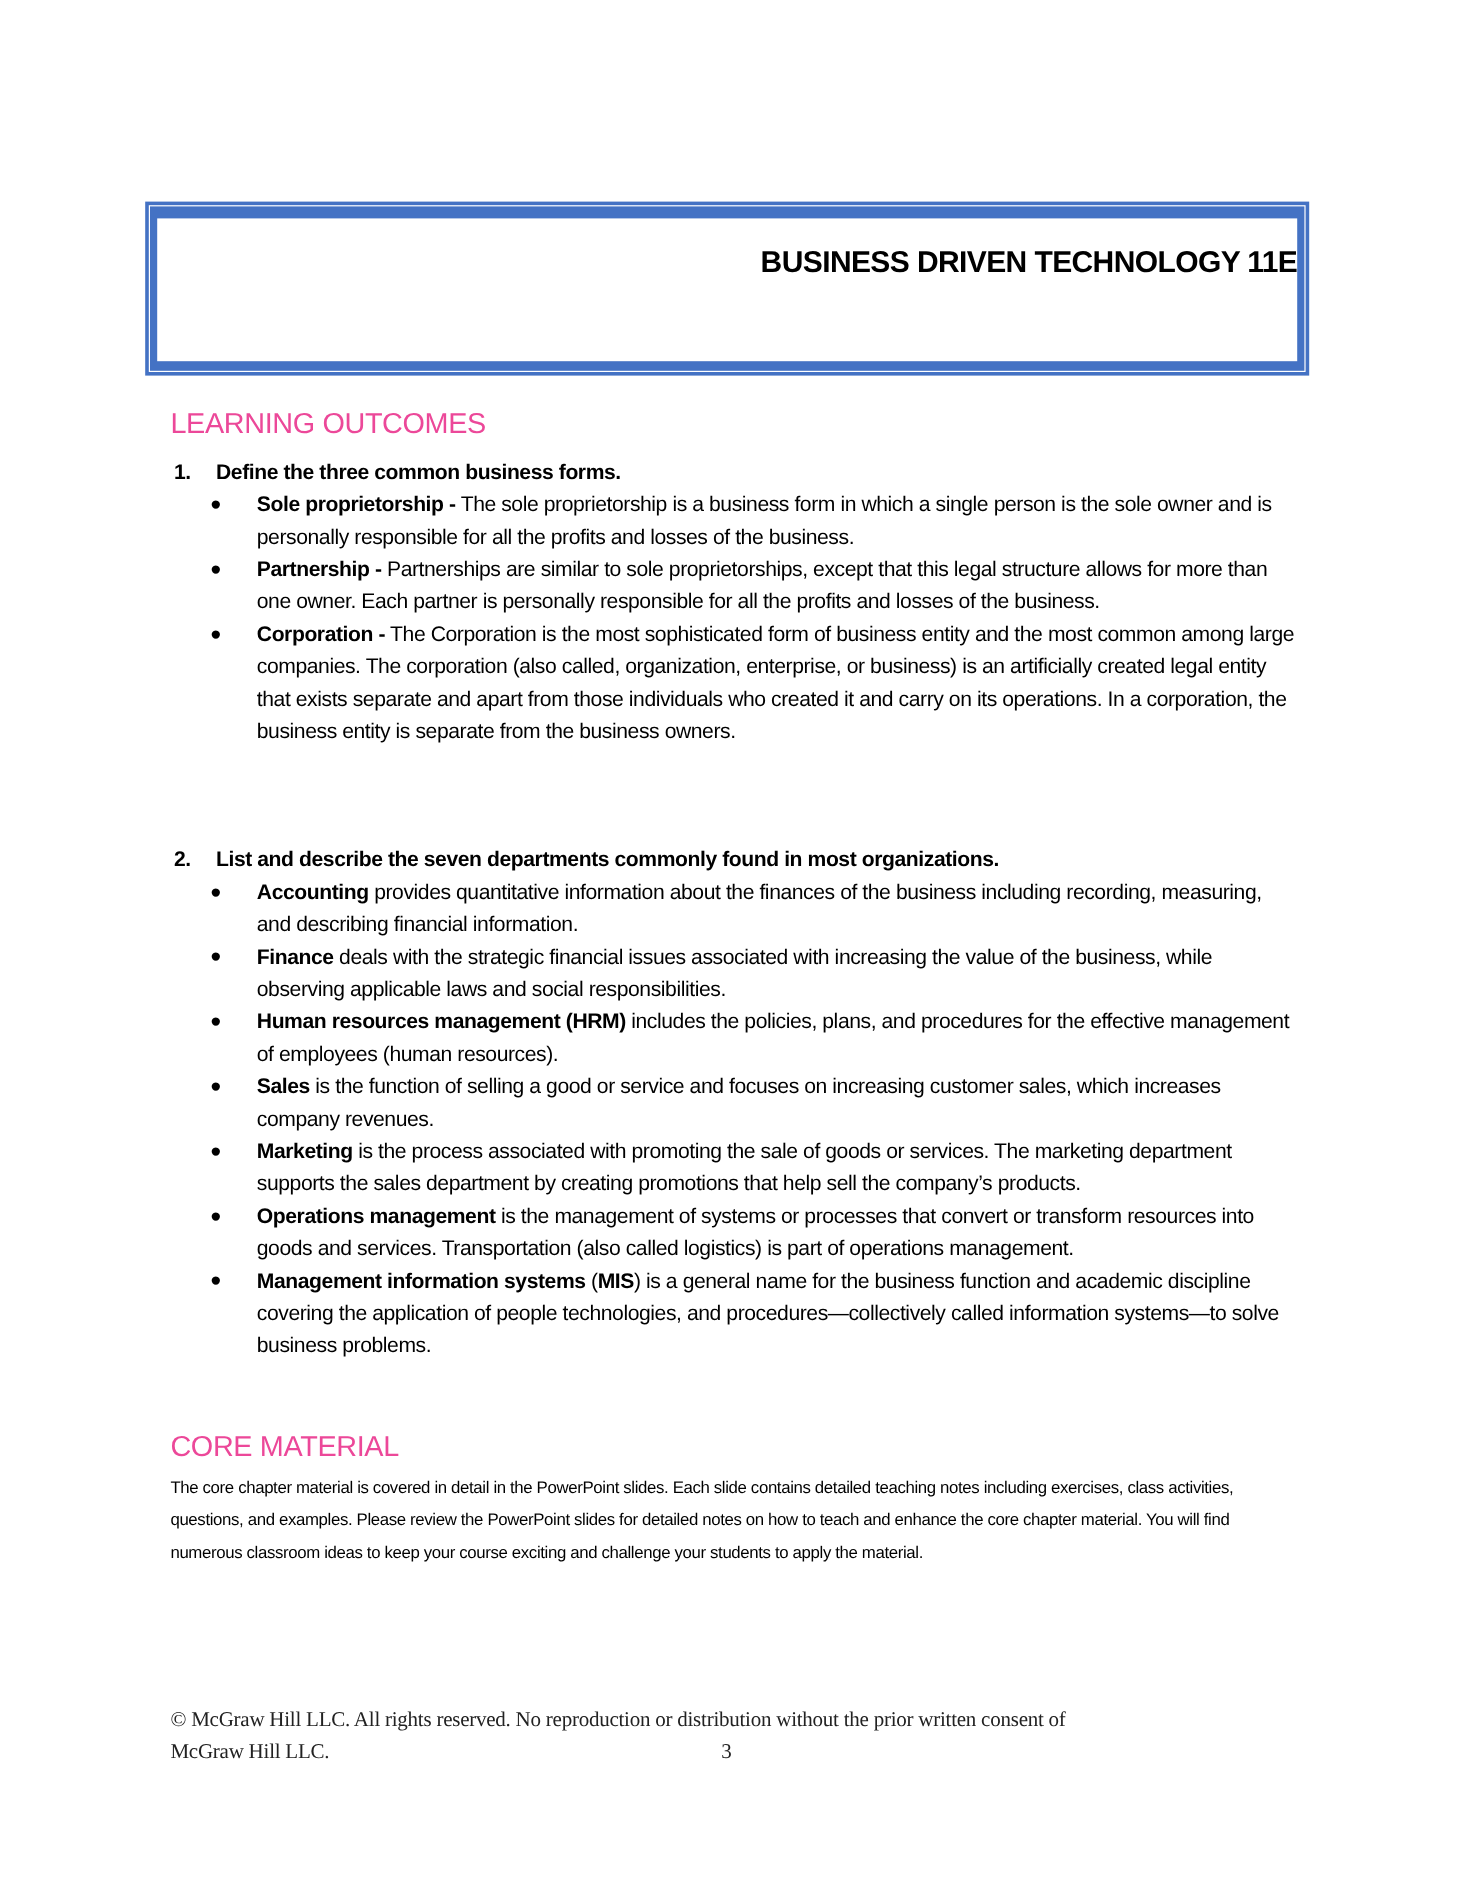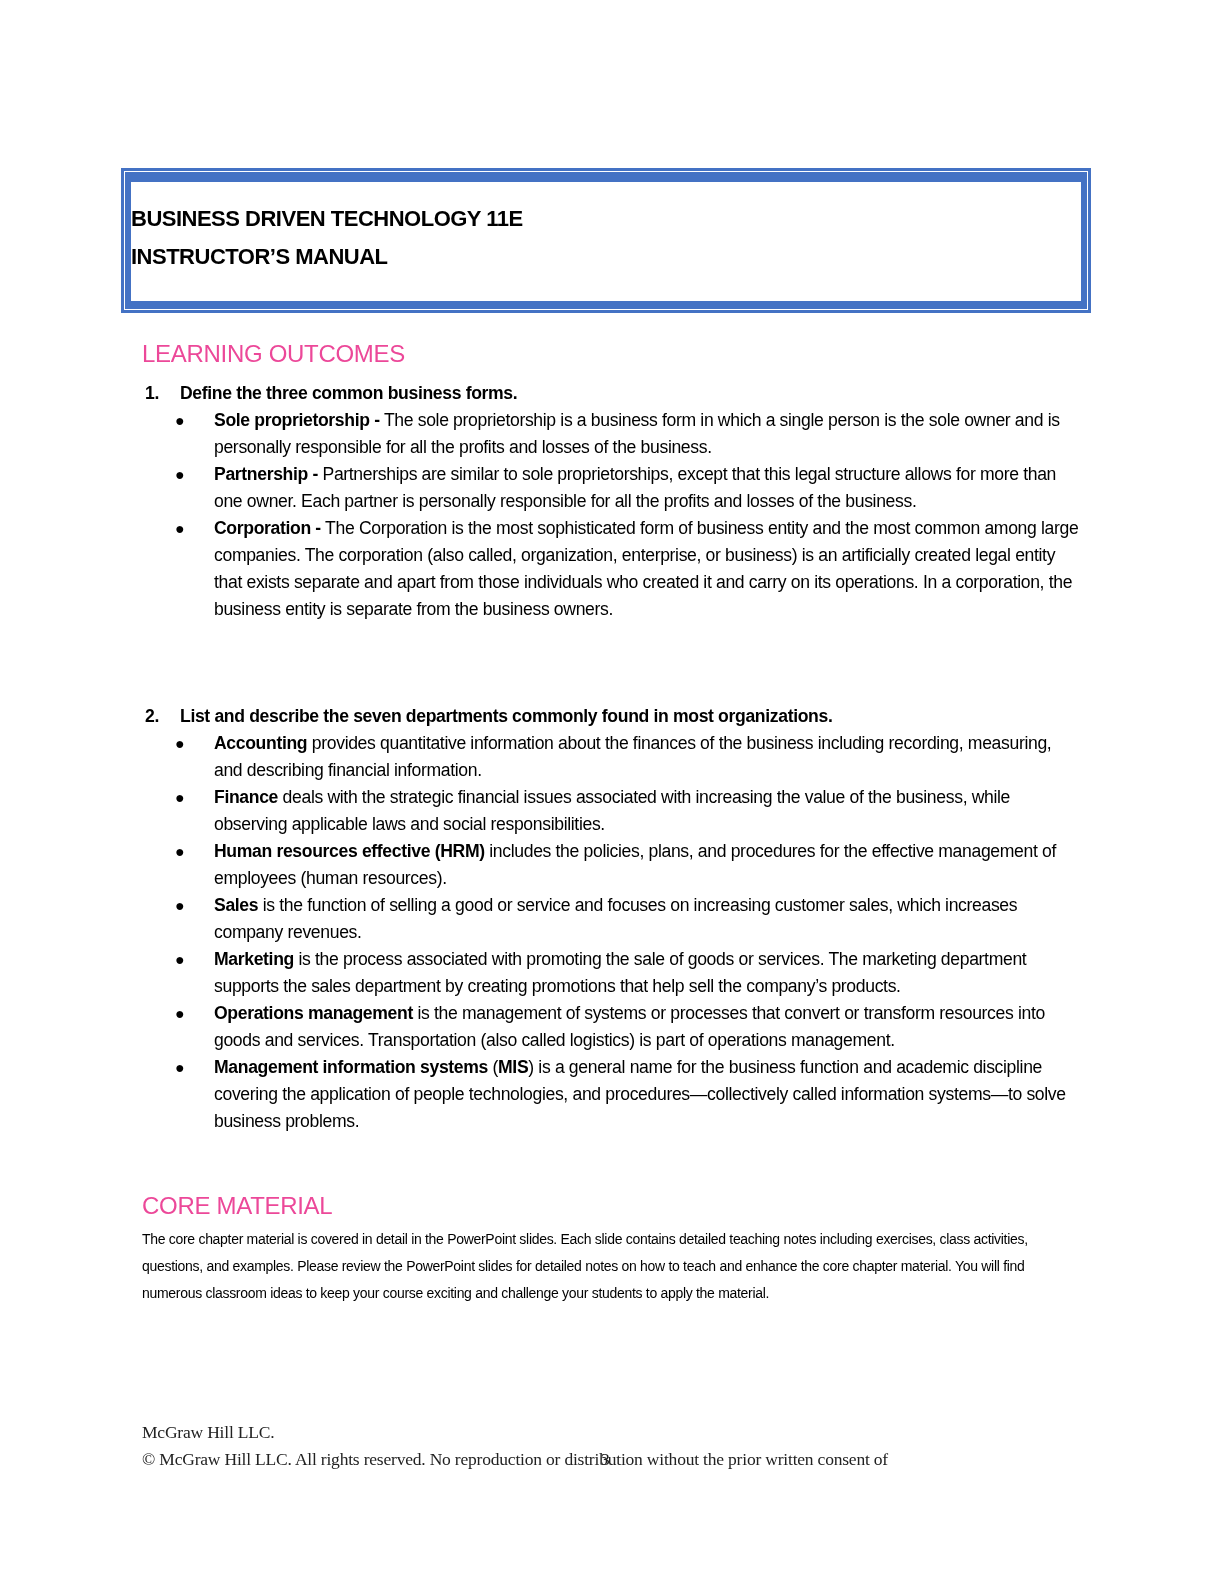--- a/index.html
+++ b/index.html
@@ -5,22 +5,22 @@
   html, body { margin: 0; padding: 0; background: #ffffff; }
   body { width: 1224px; height: 1584px; position: relative; overflow: hidden;
          font-family: "Liberation Sans", sans-serif; color: #000; }
 
   .title-frame { position: absolute; left: 121px; top: 168px; width: 970px; height: 145px;
                  background: #4472C4; box-sizing: border-box; }
   .title-frame .line-outer { position: absolute; left: 3px; top: 3px; right: 3px; bottom: 3px;
                  border: 1.5px solid #ffffff; }
   .title-frame .inner { position: absolute; left: 10px; top: 14px; right: 10px; bottom: 12px;
                  background: #ffffff; }
-  .title-text { position: absolute; left: 0; right: 0; top: 18px; text-align: left;
-                font-weight: bold; font-size: 22px; line-height: 38px; letter-spacing: -0.5px; }
+  .title-text { position: absolute; left: 0; right: 0; top: 18px; text-align: right;
+                font-weight: bold; font-size: 25px; line-height: 38px; letter-spacing: -0.5px; }
   .title-text div { white-space: nowrap; }
 
   .heading { position: absolute; left: 142px; color: #ec4899; font-size: 24px;
              letter-spacing: -0.3px; white-space: nowrap; }
 
   .content { position: absolute; left: 142px; width: 940px; font-size: 17.6px;
              letter-spacing: -0.35px; line-height: 27px; }
   .num-item { position: relative; padding-left: 38px; font-weight: bold; }
   .num-item .num { position: absolute; left: 3px; top: 0; }
   ul.bullets { list-style: none; margin: 0; padding: 0; }
@@ -37,21 +37,20 @@
   .footer .page-num { position: absolute; left: 459px; top: 27px; }
 </style>
 </head>
 <body>
 
 <div class="title-frame">
   <div class="line-outer"></div>
   <div class="inner">
     <div class="title-text">
       <div>BUSINESS DRIVEN TECHNOLOGY 11E</div>
-      <div>INSTRUCTOR’S MANUAL</div>
     </div>
   </div>
 </div>
 
 <div class="heading" style="top:340px;">LEARNING OUTCOMES</div>
 
 <div class="content" style="top:380px;">
   <div class="num-item">
     <span class="num">1.</span>
     <span>Define the three common business forms.</span>
@@ -81,21 +80,21 @@
     <li>
       <span class="dot">●</span>
       <b>Accounting</b><span> provides quantitative information about the finances of the business including recording, measuring, and describing financial information.</span>
     </li>
     <li>
       <span class="dot">●</span>
       <b>Finance</b><span> deals with the strategic financial issues associated with increasing the value of the business, while observing applicable laws and social responsibilities.</span>
     </li>
     <li>
       <span class="dot">●</span>
-      <b>Human resources effective (HRM)</b><span> includes the policies, plans, and procedures for the effective management of employees (human resources).</span>
+      <b>Human resources management (HRM)</b><span> includes the policies, plans, and procedures for the effective management of employees (human resources).</span>
     </li>
     <li>
       <span class="dot">●</span>
       <b>Sales</b><span> is the function of selling a good or service and focuses on increasing customer sales, which increases company revenues.</span>
     </li>
     <li>
       <span class="dot">●</span>
       <b>Marketing</b><span> is the process associated with promoting the sale of goods or services. The marketing department supports the sales department by creating promotions that help sell the company’s products.</span>
     </li>
     <li>
@@ -106,16 +105,16 @@
       <span class="dot">●</span>
       <b>Management information systems</b><span> (</span><b>MIS</b><span>)</span><span> is a general name for the business function and academic discipline covering the application of people technologies, and procedures—collectively called information systems—to solve business problems.</span>
     </li>
   </ul>
 </div>
 
 <div class="heading" style="top:1192px;text-align:right;">CORE MATERIAL</div>
 <div class="para" style="top:1226px;">The core chapter material is covered in detail in the PowerPoint slides. Each slide contains detailed teaching notes including exercises, class activities, questions, and examples. Please review the PowerPoint slides for detailed notes on how to teach and enhance the core chapter material. You will find numerous classroom ideas to keep your course exciting and challenge your students to apply the material.</div>
 
 <div class="footer">
+  <div>© McGraw Hill LLC. All rights reserved. No reproduction or distribution without the prior written consent of</div>
   <div>McGraw Hill LLC.</div>
-  <div>© McGraw Hill LLC. All rights reserved. No reproduction or distribution without the prior written consent of</div>
   <span class="page-num">3</span>
 </div>
 
 </body></html>

